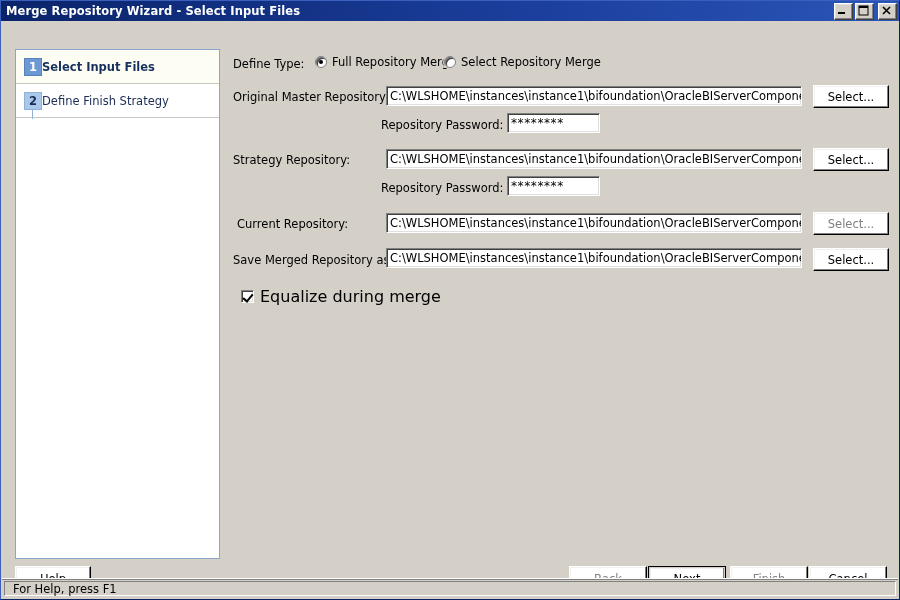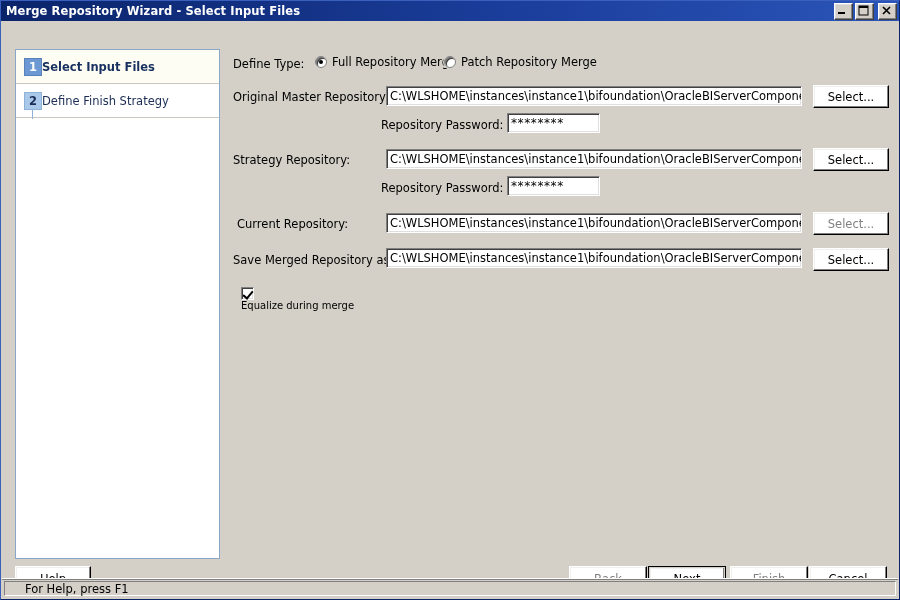--- a/index.html
+++ b/index.html
@@ -205,25 +205,24 @@
     left: 3px; top: 3px;
     width: 4px; height: 4px;
     border-radius: 50%;
     background: #000000;
   }
 
   
   #equalize-wrap {
     position: absolute;
     display: flex;
-    align-items: flex-start;
-    font-size: 10px;
+    align-items: center;
+    font-size: 16px;
     white-space: nowrap;
     cursor: default;
-    flex-direction: column;
   }
   .checkbox {
     width: 13px; height: 13px;
     background: #ffffff;
     border: 1px solid;
     border-color: #808080 #ffffff #ffffff #808080;
     box-shadow: inset 1px 1px 0 #404040, inset -1px -1px 0 #dfdfdf;
     box-sizing: border-box;
     position: relative;
     flex: 0 0 13px;
@@ -259,21 +258,21 @@
     align-items: center;
   }
   #statusbar-inner {
     margin: 2px 2px 2px 2px;
     height: 15px;
     flex: 1 1 auto;
     border: 1px solid;
     border-color: #808080 #ffffff #ffffff #808080;
     display: flex;
     align-items: center;
-    padding-left: 20px;
+    padding-left: 8px;
     box-sizing: border-box;
     font-size: 11.5px;
   }
 </style>
 </head>
 <body>
 
 <div id="window">
 
   <div id="titlebar">
@@ -312,21 +311,21 @@
 
     <div id="form">
 
       <div class="row-label" style="left:0; top:8px;">Define Type:</div>
       <div class="radio-wrap" style="left:82px; top:6px;">
         <span class="radio on"></span>
         <span>Full Repository Merge</span>
       </div>
       <div class="radio-wrap" style="left:211px; top:6px;">
         <span class="radio"></span>
-        <span>Patch Repository Merge</span>
+        <span>Select Repository Merge</span>
       </div>
 
       <div class="row-label" style="left:0; top:41px;">Original Master Repository:</div>
       <div class="txt" style="left:153px; top:37px; width:416px;">C:\WLSHOME\instances\instance1\bifoundation\OracleBIServerComponent\coreappl</div>
       <div class="btn" style="left:580px; top:36px; width:76px; height:23px;">Select...</div>
 
       <div class="row-label" style="left:148px; top:69px;">Repository Password:</div>
       <div class="txt pw" style="left:274px; top:64px; width:93px;">********</div>
 
       <div class="row-label" style="left:0; top:104px;">Strategy Repository:</div>

